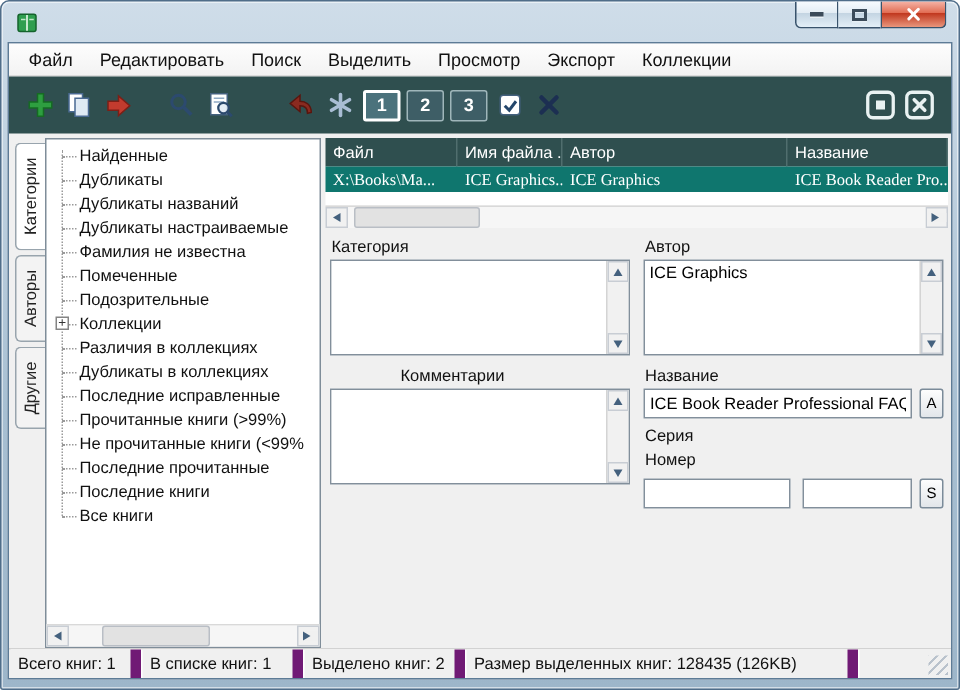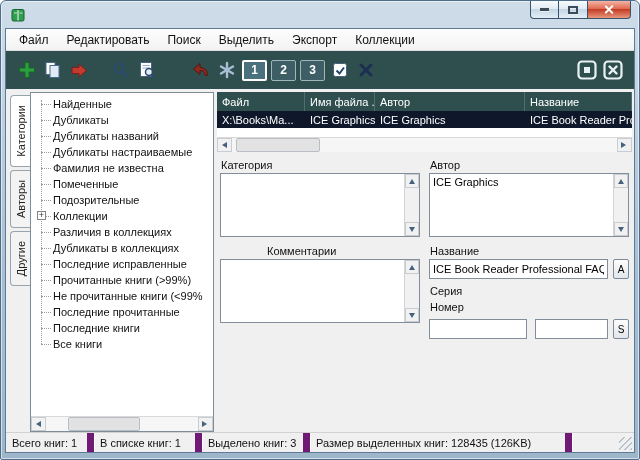--- a/index.html
+++ b/index.html
@@ -79,21 +79,21 @@
   .tri.right{border-top:3.5px solid transparent;border-bottom:3.5px solid transparent;border-left:5px solid #44617e;}
 
   .right{flex:1;margin-left:3px;display:flex;flex-direction:column;min-width:0;background:#f0f0f0;}
 
   .thead{display:flex;background:#2F4F4F;color:#fff;height:19px;align-items:center;flex:none;}
   .th{font-size:11px;padding:0 5px;border-right:1px solid #506e6e;white-space:nowrap;overflow:hidden;height:100%;display:flex;align-items:center;}
   .c1{width:88px;flex:none;}
   .c2{width:70px;flex:none;}
   .c3{width:150px;flex:none;}
   .c4{flex:1;min-width:0;}
-  .trow{display:flex;background:#0f172a;color:#fff;height:17px;align-items:center;flex:none;cursor:default;}
+  .trow{display:flex;background:#0f766e;color:#fff;height:17px;align-items:center;flex:none;cursor:default;font-family:Liberation Serif, serif;}
   .td{font-size:11px;padding:0 5px;white-space:nowrap;overflow:hidden;}
   .table-empty{height:9px;background:#fff;flex:none;}
 
   
   .form{flex:1;display:flex;gap:9px;padding:5px 3px 0 3px;min-height:0;}
   .fcol{flex:1;min-width:0;}
   .flabel{font-size:11px;color:#111;margin:2px 0 2px 1px;}
   .tbox{height:64px;background:#fff;border:1px solid #828f9b;display:flex;overflow:hidden;}
   .tbox textarea{flex:1;border:none;outline:none;resize:none;font-family:"Liberation Sans",sans-serif;
     font-size:11px;padding:2px 3px;background:#fff;min-width:0;}
@@ -152,20 +152,21 @@
     </div>
   </div>
 
   <div class="client">
 
     <div class="menubar">
       <span class="menu-item">Файл</span>
       <span class="menu-item">Редактировать</span>
       <span class="menu-item">Поиск</span>
       <span class="menu-item">Выделить</span>
+      <span class="menu-item">Просмотр</span>
       <span class="menu-item">Экспорт</span>
       <span class="menu-item">Коллекции</span>
     </div>
 
     <div class="toolbar">
       <div class="tbtn">
         <svg width="20" height="20" viewBox="0 0 20 20">
           <path d="M8 2.5h4v5.5h5.5v4H12v5.5H8V12H2.5V8H8z" fill="#2e9e40" stroke="#156b23"></path>
         </svg>
       </div>
@@ -382,21 +383,21 @@
             </div>
           </div>
 
         </div>
       </div>
     </div>
 
     <div class="statusbar">
       <div class="seg seg1">Всего книг: 1</div>
       <div class="seg seg2">В списке книг: 1</div>
-      <div class="seg seg3">Выделено книг: 3</div>
+      <div class="seg seg3">Выделено книг: 2</div>
       <div class="seg seg4">Размер выделенных книг: 128435  (126KB)</div>
       <div class="seg seg-fill">
         <div class="grip"></div>
       </div>
     </div>
 
   </div>
 </div>
 
 </body></html>

